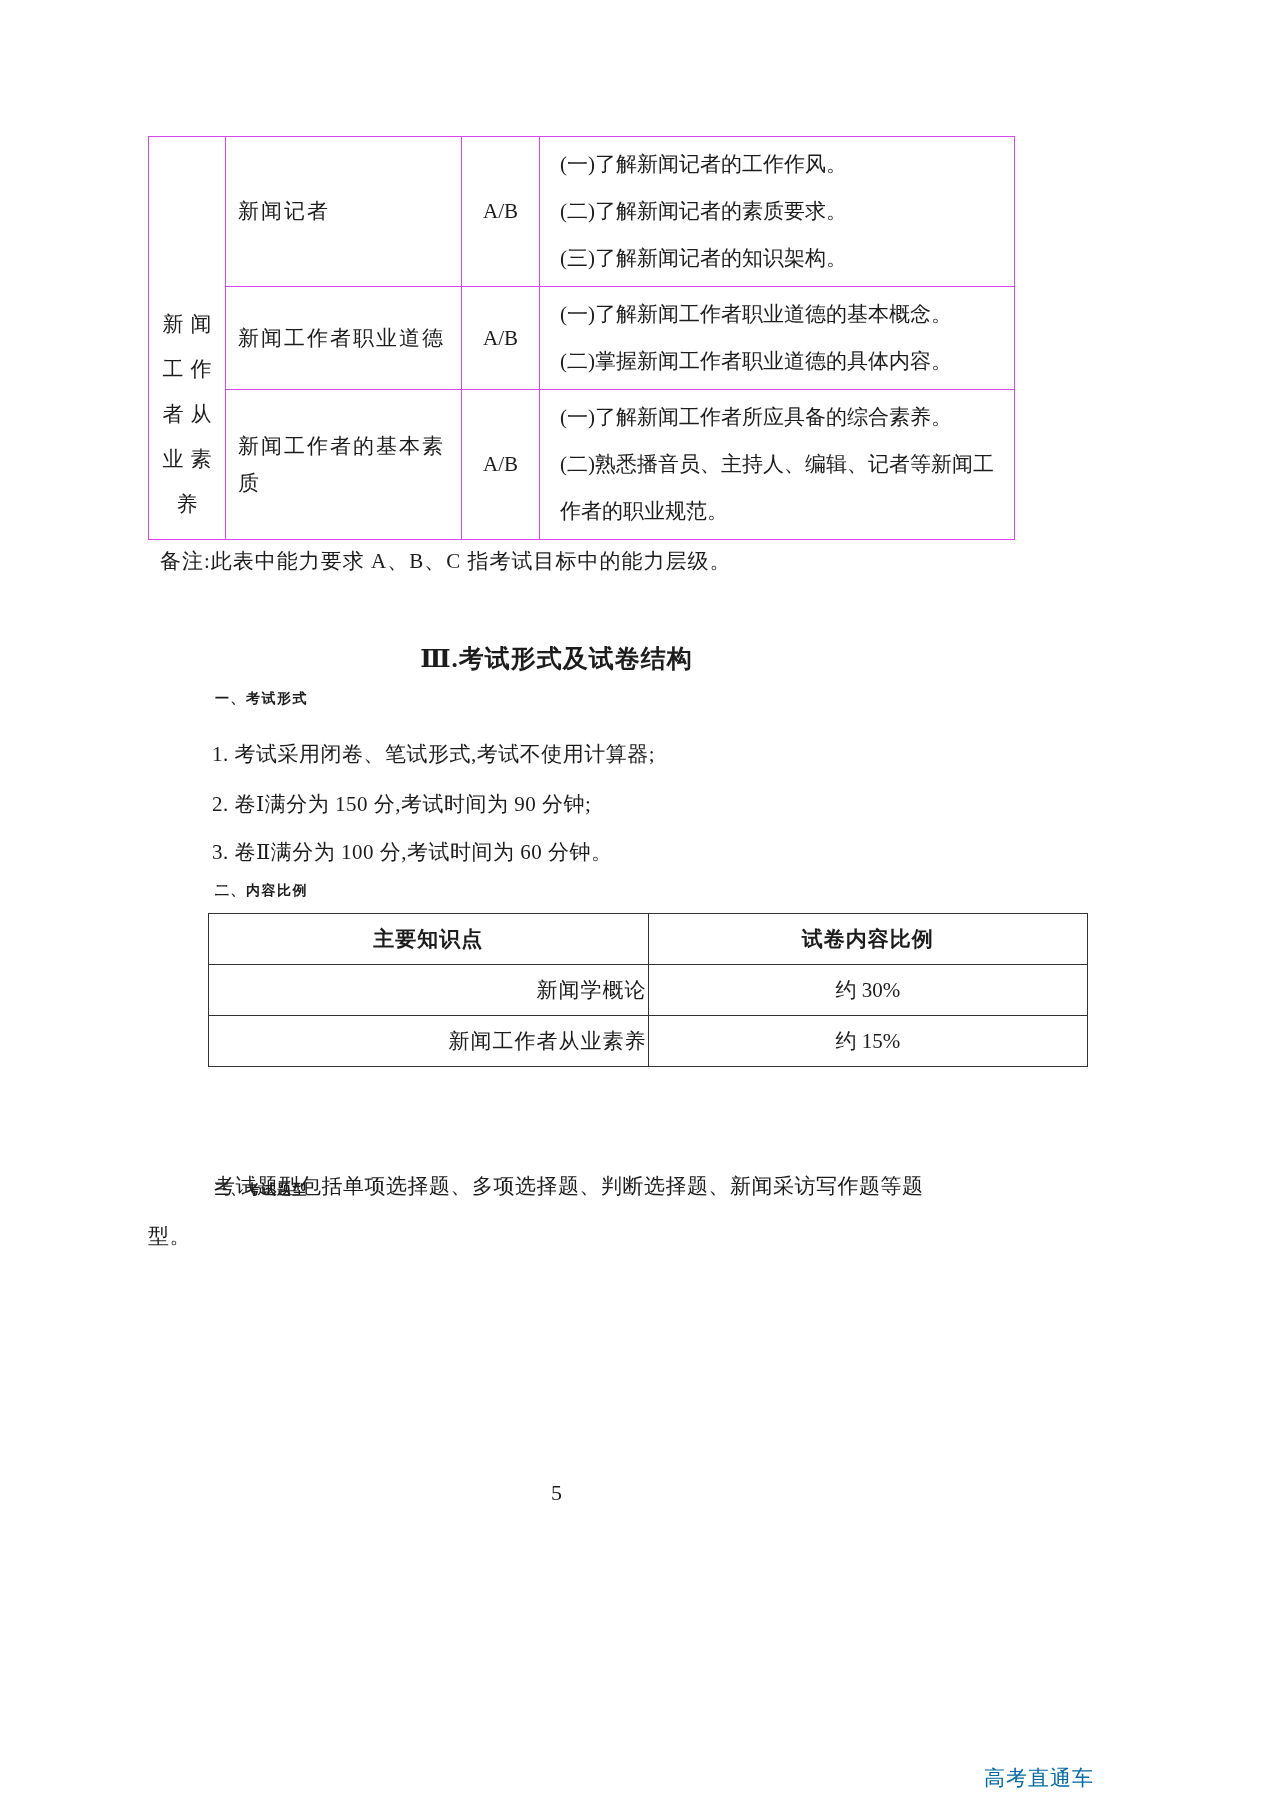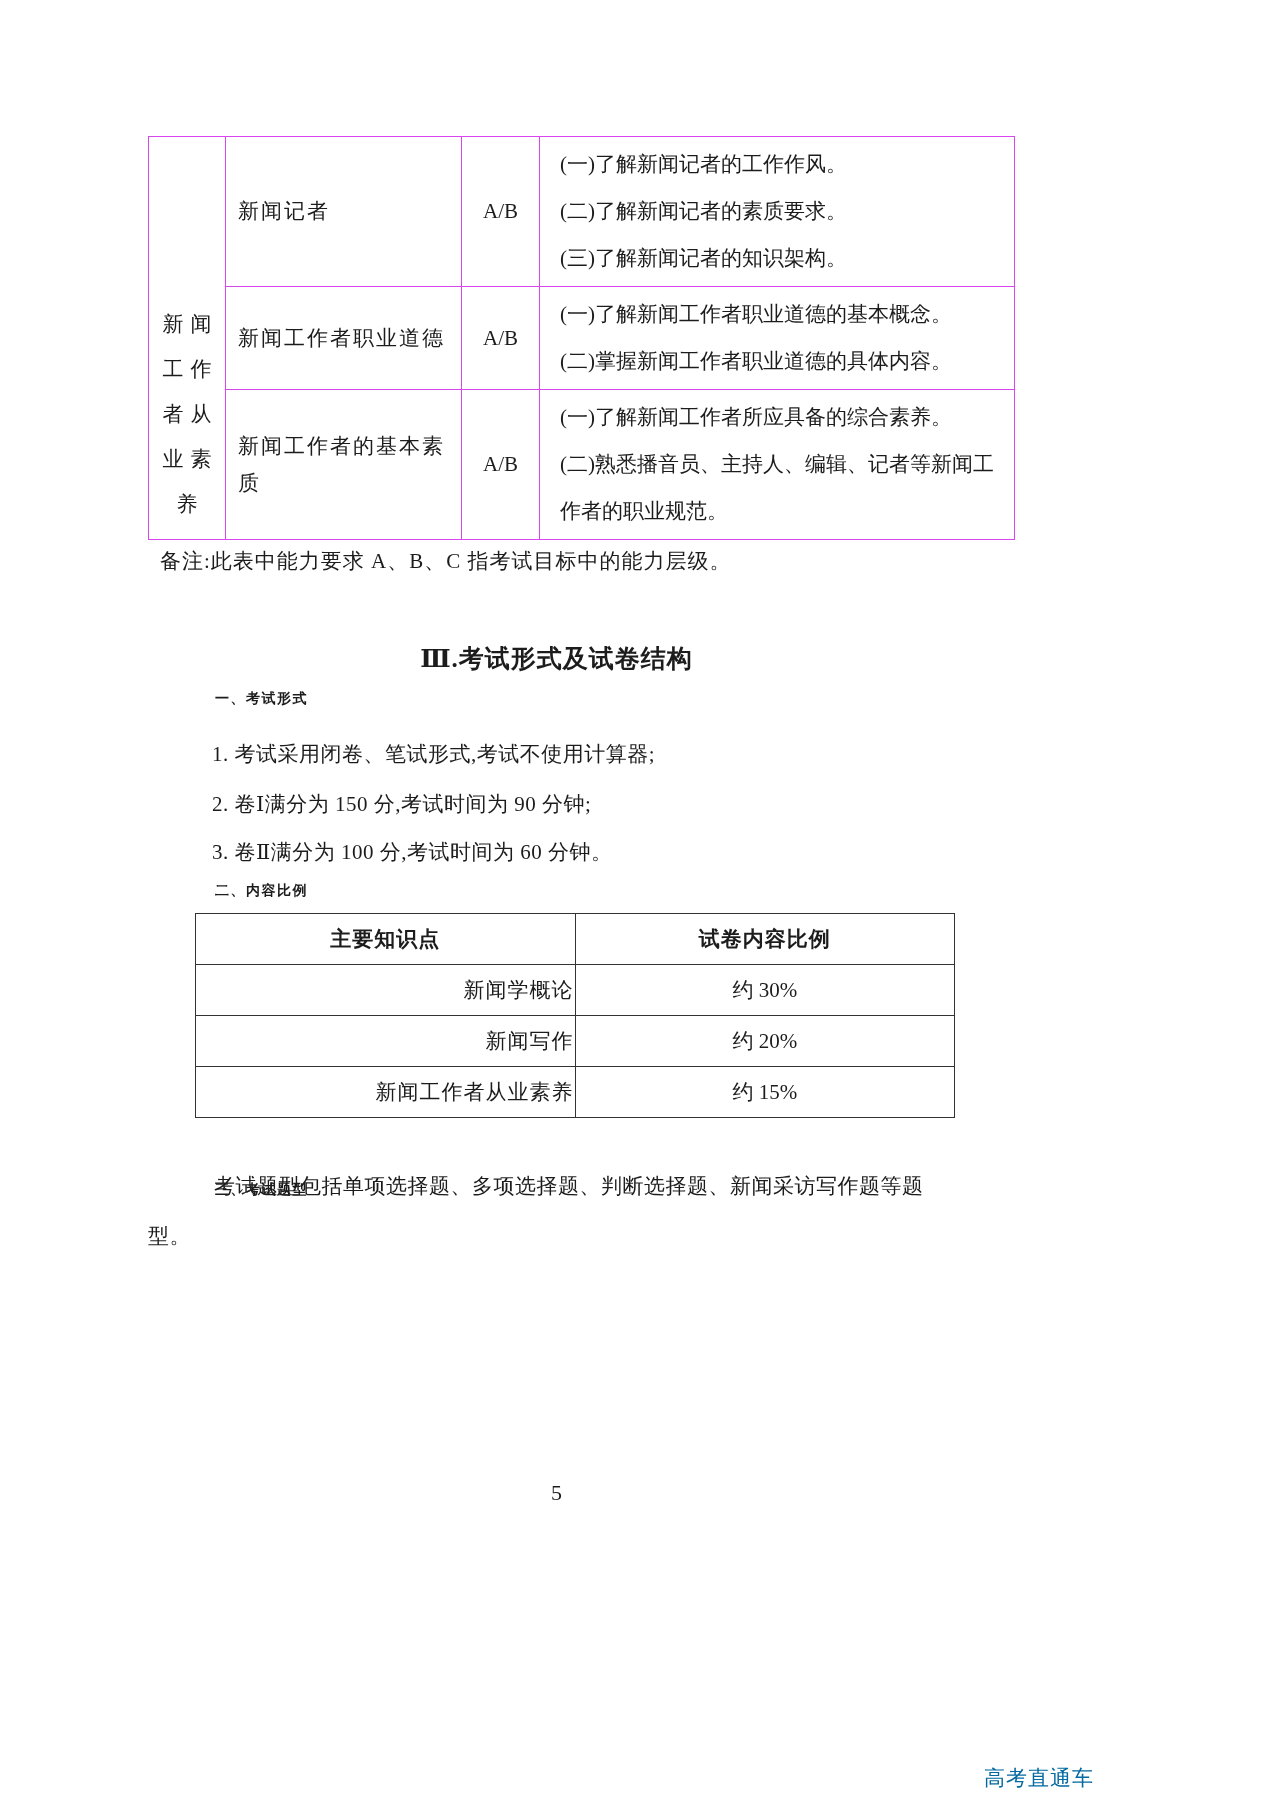--- a/index.html
+++ b/index.html
@@ -80,22 +80,22 @@
     width: 780px;
     letter-spacing: 0.5px;
   }
   .li1 { top: 740px; }
   .li2 { top: 790px; }
   .li3 { top: 838px; }
 
   
   .tbl2 {
     position: absolute;
-    left: 195px; top: 913px;
-    width: 760px;
+    left: 208px; top: 913px;
+    width: 880px;
     table-layout: fixed;
     border-radius: 28px;
   }
   .tbl2 th, .tbl2 td { border: 1px solid #333; height: 48px; }
   .tbl2 th { font-weight: bold; text-align: center; font-size: 21px; letter-spacing: 1px; }
   .tbl2 .k { width: 400px; padding-left: 12px; text-align: right; letter-spacing: 1px; }
   .tbl2 .v { width: 360px; text-align: center; }
 
   
   .para {
@@ -181,24 +181,20 @@
   <tbody>
       <tr>
     <th>主要知识点</th>
     <th>试卷内容比例</th>
   </tr>
   <tr>
     <td class="k">新闻学概论</td>
     <td class="v">约 30%</td>
   </tr>
   <tr>
-    <td class="k">新闻写作</td>
-    <td class="v">约 20%</td>
-  </tr>
-  <tr>
     <td class="k">新闻工作者从业素养</td>
     <td class="v">约 15%</td>
   </tr>
 </tbody>
   </table>
 
 <div class="sub-heading s3">三、考试题型</div>
 <div class="para">考试题型包括单项选择题、多项选择题、判断选择题、新闻采访写作题等题型。</div>
 
 <div class="page-num">5</div>

